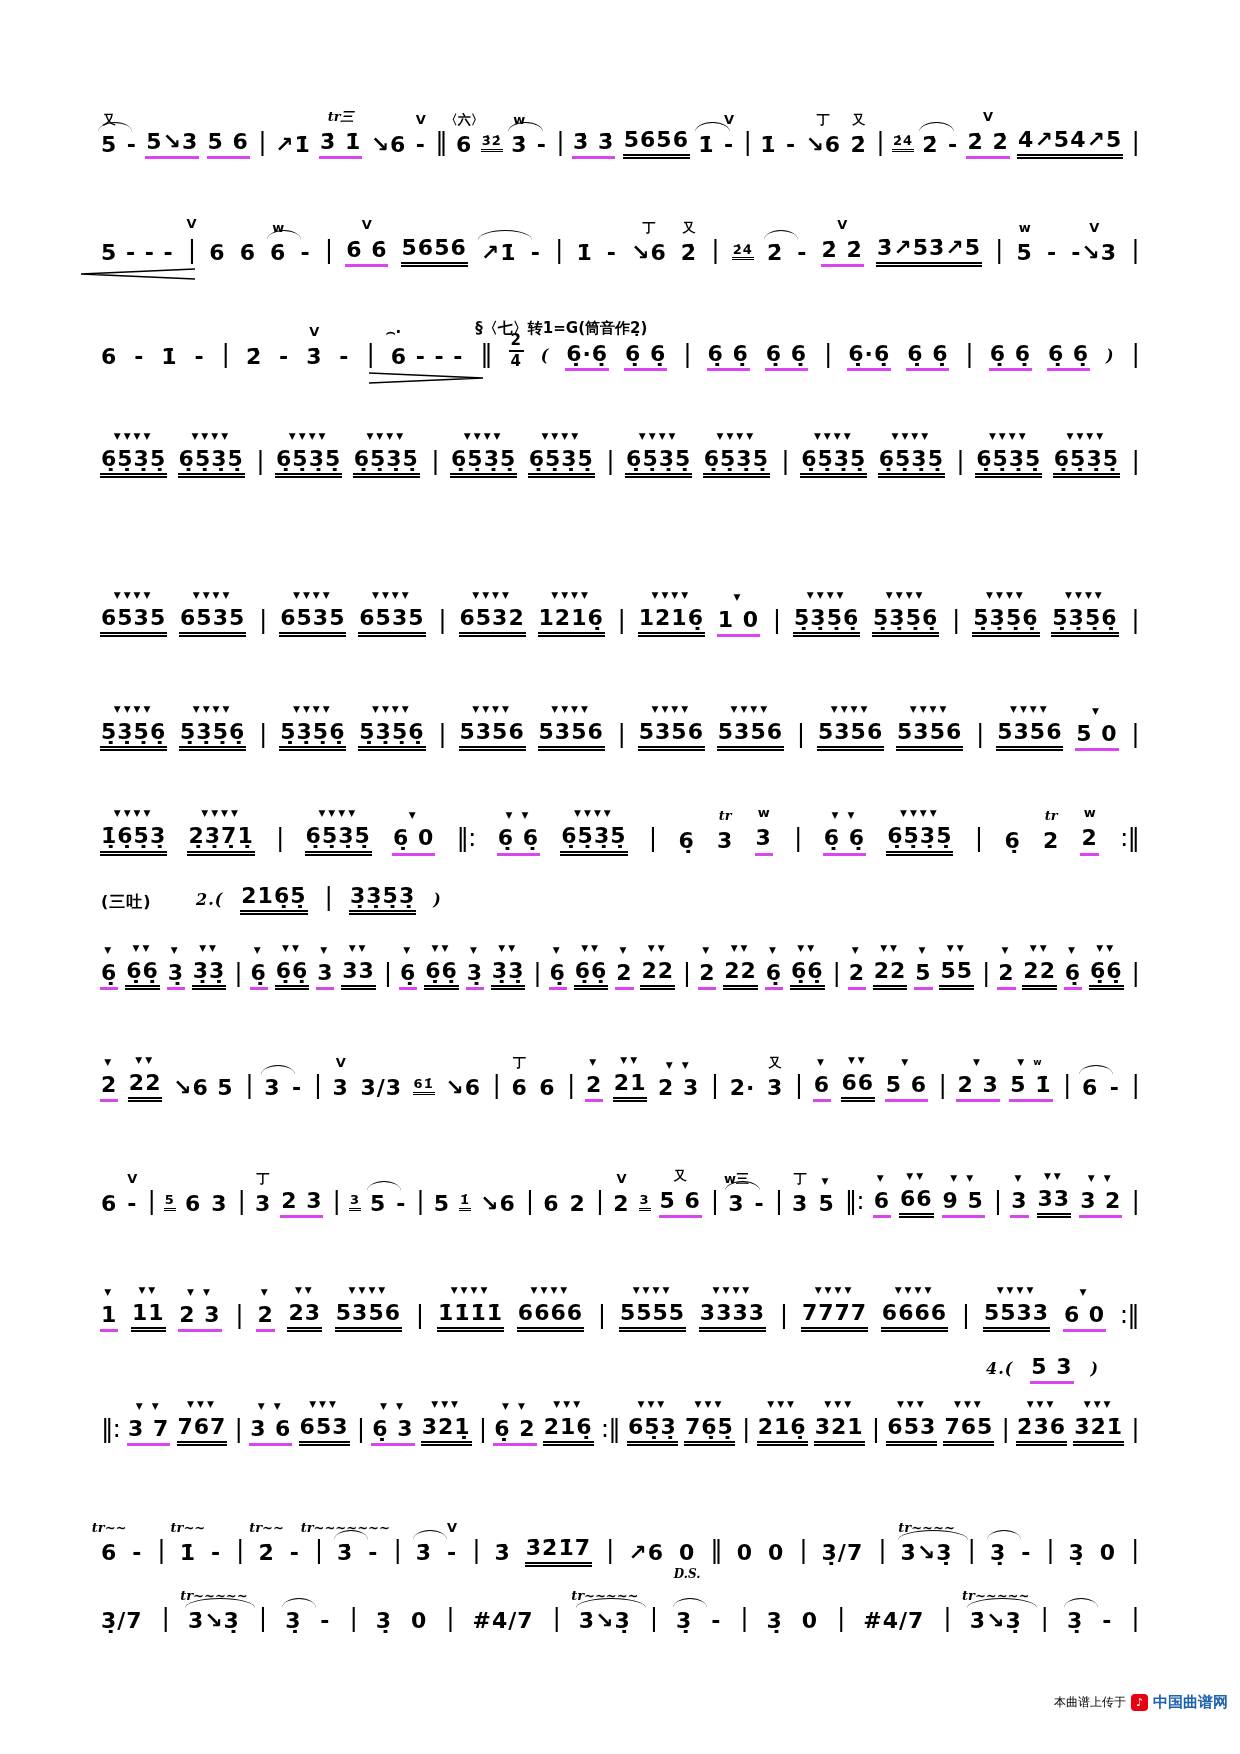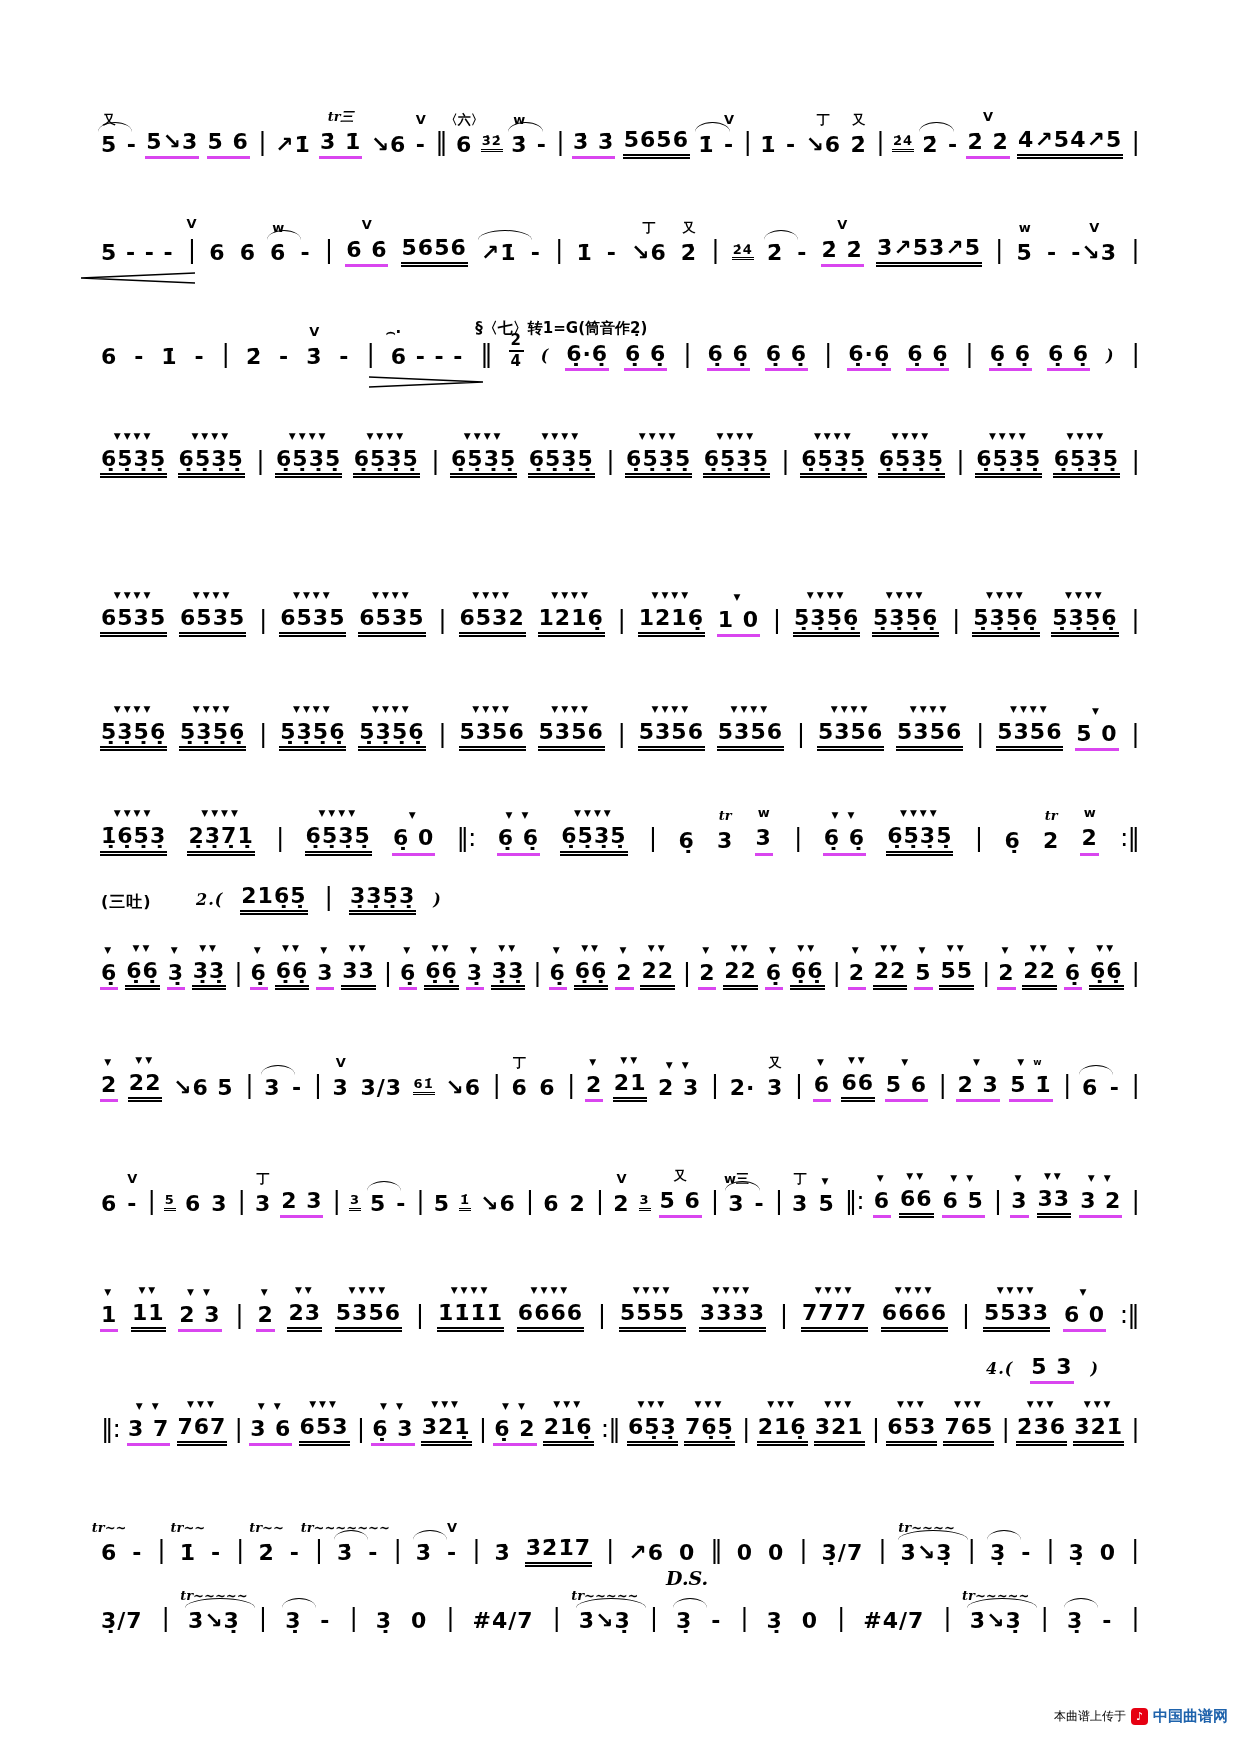--- a/index.html
+++ b/index.html
@@ -31,34 +31,34 @@
   }
   .marks.tri{font-size:9px;letter-spacing:3px;top:7px;}
   .marks.trm{font-style:italic;font-family:"DejaVu Serif",serif;font-size:13px;}
   .marks.mleft{left:-4px;transform:none;font-size:15px;}
   .arc{
     position:absolute;top:11px;left:-2px;right:-14px;height:9px;
     border-top:1.6px solid #000;border-radius:50% 50% 0 0 / 100% 100% 0 0;
   }
   .below{
     position:absolute;top:100%;left:50%;transform:translateX(-50%);
-    font-size:19px;font-weight:bold;font-style:italic;
+    font-size:12px;font-weight:bold;font-style:italic;
     font-family:"DejaVu Serif",serif;white-space:nowrap;line-height:1.2;
   }
   .pre .main{font-size:16px;font-style:italic;font-family:"DejaVu Serif",serif;padding-bottom:6px;}
   .lbl{padding-top:0;}
   .lbl .main{font-size:16px;padding-bottom:0;}
   .ts{display:inline-flex;flex-direction:column;align-items:center;gap:2px;
       font-size:15px;line-height:1;padding-bottom:2px;}
   .tsl{display:block;width:15px;height:2px;background:#000;}
   .footer{
     margin:44px 0 0 115px;font-size:15px;color:#111;letter-spacing:.3px;
   }
   .sitebox{
-    position:absolute;right:12px;bottom:28px;display:flex;align-items:center;gap:5px;
+    position:absolute;right:12px;bottom:42px;display:flex;align-items:center;gap:5px;
     font-size:12px;
   }
   .site-icon{
     display:inline-flex;align-items:center;justify-content:center;
     width:17px;height:17px;border-radius:4px;color:#fff;font-size:11px;font-weight:bold;
   }
   .site-name{font-size:15px;font-weight:bold;}
 </style>
 </head>
 <body>
@@ -1003,21 +1003,21 @@
         <div class="cell">
           <div class="marks tri">▼</div>
           <div class="main u1">6</div>
         </div>
         <div class="cell">
           <div class="marks tri">▼▼</div>
           <div class="main u2">66</div>
         </div>
         <div class="cell">
           <div class="marks tri">▼ ▼</div>
-          <div class="main u1">6 5</div>
+          <div class="main u1">9 5</div>
         </div>
         <div class="cell barc">
           <div class="main">|</div>
         </div>
         <div class="cell">
           <div class="marks tri">▼</div>
           <div class="main u1">3</div>
         </div>
         <div class="cell">
           <div class="marks tri">▼▼</div>

